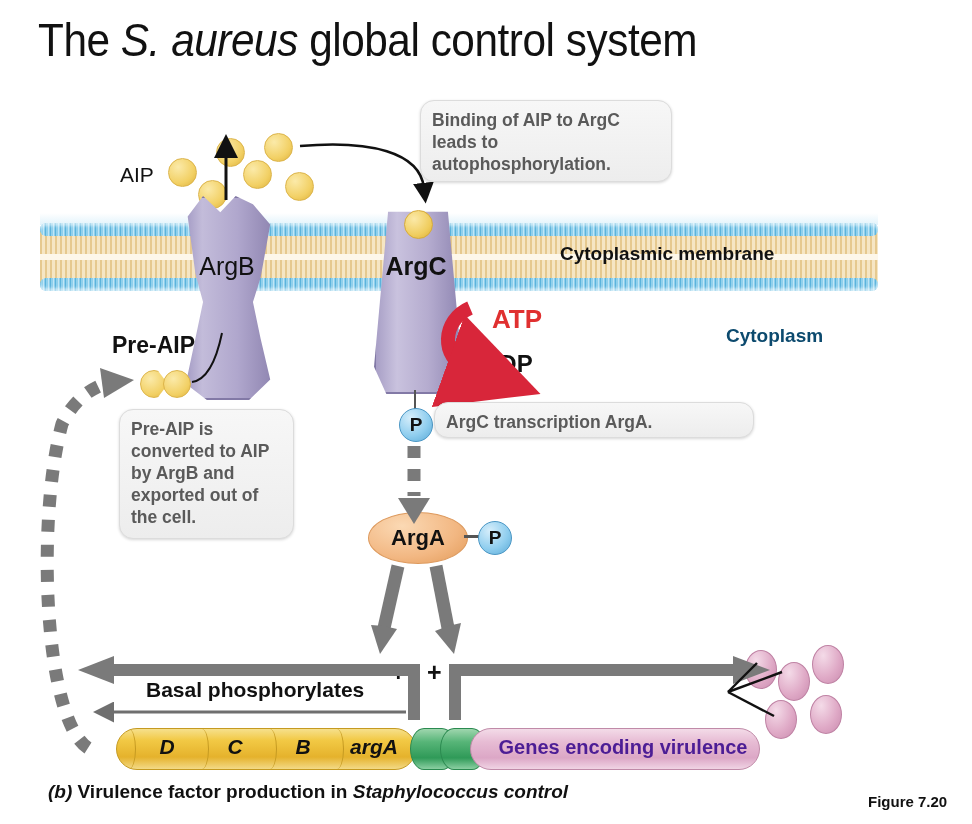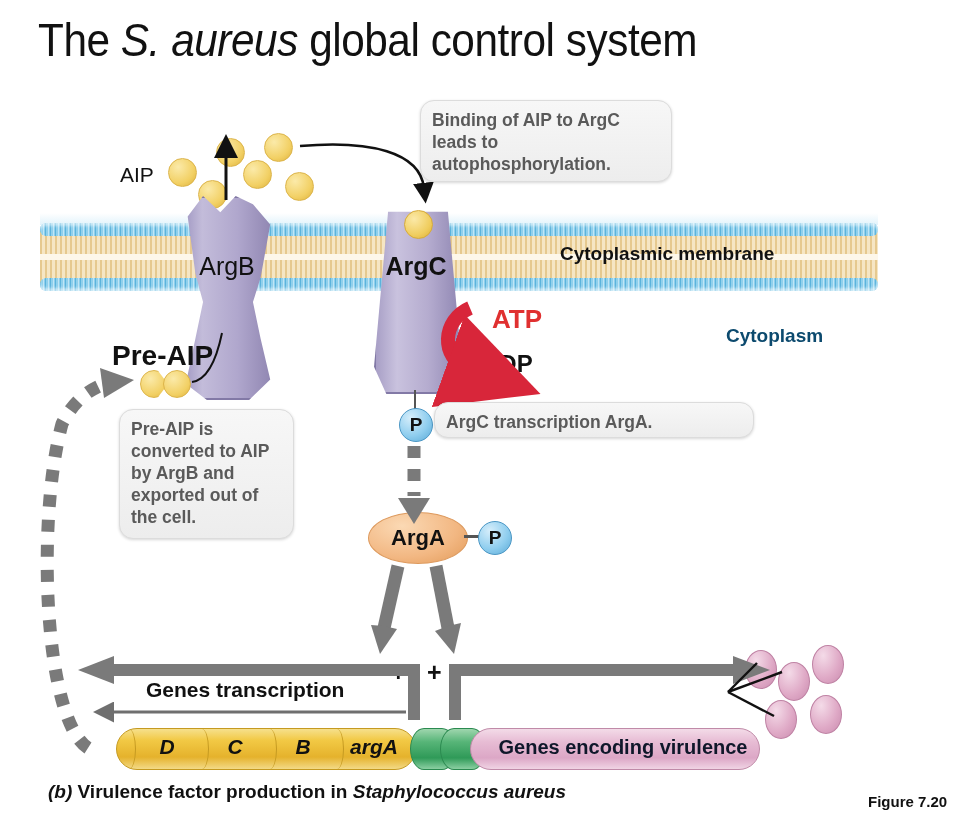--- a/index.html
+++ b/index.html
@@ -66,21 +66,21 @@
     border:1px solid #dcb44a;}
   .aip-label{position:absolute;left:120px;top:83px;font-size:21px;font-weight:normal;color:#111;}
 
   
   .preaip{position:absolute;left:140px;top:290px;width:50px;height:26px;}
   .preaip .lobe{position:absolute;top:0;width:26px;height:26px;border-radius:50%;
     background:radial-gradient(circle at 36% 30%,#fbeaa9,#f2d064 64%,#ddb03a);
     border:1px solid #dcb44a;}
   .preaip .l1{left:0;clip-path:polygon(0 0,62% 0,100% 50%,62% 100%,0 100%);}
   .preaip .l2{left:23px;}
-  .preaip-label{position:absolute;left:112px;top:260px;font-size:28px;font-weight:bold;color:#111;}
+  .preaip-label{position:absolute;left:112px;top:252px;font-size:23px;font-weight:bold;color:#111;}
 
   
   .pcirc{position:absolute;width:32px;height:32px;border-radius:50%;
     background:radial-gradient(circle at 34% 28%,#d6eefb,#8ecdee 58%,#5aa9d6);
     border:1.5px solid #4a96c4;color:#111;font-size:19px;font-weight:bold;
     display:flex;align-items:center;justify-content:center;}
   .pstem{position:absolute;background:#555;}
 
   
   .arga{position:absolute;left:368px;top:432px;width:98px;height:50px;border-radius:50%;
@@ -107,21 +107,21 @@
   .gene-pink{left:470px;top:648px;width:290px;
     background:linear-gradient(to bottom,#f3dbe8 0%,#e7bcd4 32%,#dca7c6 72%,#f0d4e4 100%);
     border:1.5px solid #c08aa8;}
   .gene-cap{position:absolute;top:648px;height:42px;width:46px;border-radius:14px/21px;
     background:linear-gradient(to bottom,#9fd6ae 0%,#57b578 32%,#2f9a58 72%,#8bcfa2 100%);
     border:1.5px solid #2b8a50;box-sizing:border-box;}
   .gene-div{position:absolute;top:649px;height:40px;width:14px;
     border-right:1.5px solid #c59a21;border-radius:50%;box-sizing:border-box;}
   .gene-txt{position:absolute;top:655px;font-size:21px;font-weight:bold;font-style:italic;color:#111;text-align:center;}
   .pink-txt{position:absolute;left:498px;top:656px;width:250px;text-align:center;
-    font-size:20px;font-weight:bold;color:#0f172a;font-style:normal;}
+    font-size:20px;font-weight:bold;color:#4c1d95;font-style:normal;}
 
   
   .basal{position:absolute;left:146px;top:598px;font-size:21px;font-weight:bold;color:#111;}
   .virul{position:absolute;left:545px;top:599px;font-size:20px;font-weight:bold;color:#111;}
   .plus{position:absolute;font-size:25px;font-weight:bold;color:#111;}
 
   .vprot{position:absolute;width:30px;height:37px;border-radius:50%;
     background:radial-gradient(ellipse at 34% 26%,#f4dbe8,#dfa9c6 58%,#c98bae);
     border:1px solid #bf82a4;}
 
@@ -178,21 +178,21 @@
     <div class="lobe l2"></div>
   </div>
 
   <div class="arga">ArgA</div>
   <div class="pstem" style="left:464px;top:455px;width:16px;height:3px;"></div>
   <div class="pcirc" style="left:478px;top:441px;">P</div>
 
   <div class="plus" style="left:391px;top:578px;">+</div>
   <div class="plus" style="left:427px;top:578px;">+</div>
 
-  <div class="basal">Genes transcription</div>
+  <div class="basal">Basal phosphorylates</div>
 
   <div class="gene-bar gene-yellow"></div>
   <div class="gene-div" style="left:122px;"></div>
   <div class="gene-div" style="left:195px;"></div>
   <div class="gene-div" style="left:263px;"></div>
   <div class="gene-div" style="left:330px;"></div>
   <div class="gene-txt" style="left:140px;width:54px;">D</div>
   <div class="gene-txt" style="left:208px;width:54px;">C</div>
   <div class="gene-txt" style="left:276px;width:54px;">B</div>
   <div class="gene-txt" style="left:336px;width:76px;">argA</div>
@@ -272,14 +272,14 @@
 
   <div class="callout" style="left:119px;top:329px;width:175px;height:130px;">Pre-AIP is converted to AIP by ArgB and exported out of the cell.</div>
 
   <div class="callout" style="left:434px;top:322px;width:320px;height:36px;">ArgC transcription ArgA.</div>
 
 
   <div class="figlabel">Figure 7.20</div>
 </div>
 
 <div id="caption">
-  <span class="bi">(b)</span><span> Virulence factor production in </span><span class="bi">Staphylococcus aureus</span>
+  <span class="bi">(b)</span><span> Virulence factor production in </span><span class="bi">Staphylococcus control</span>
 </div>
 
 </body></html>

